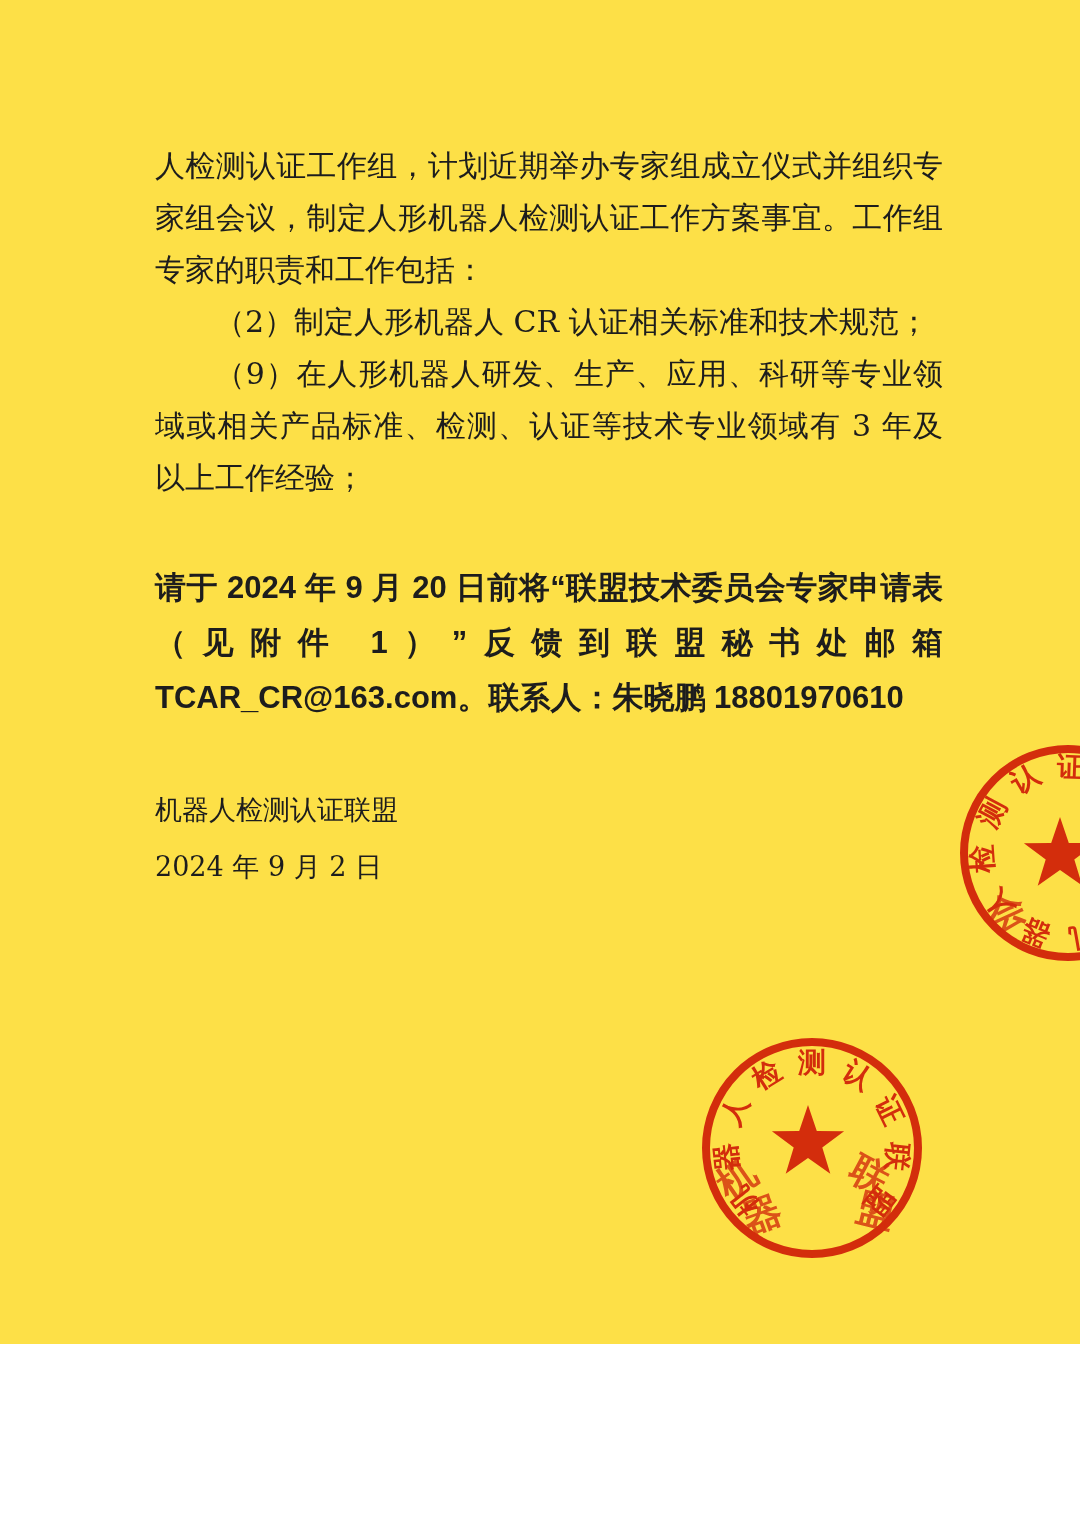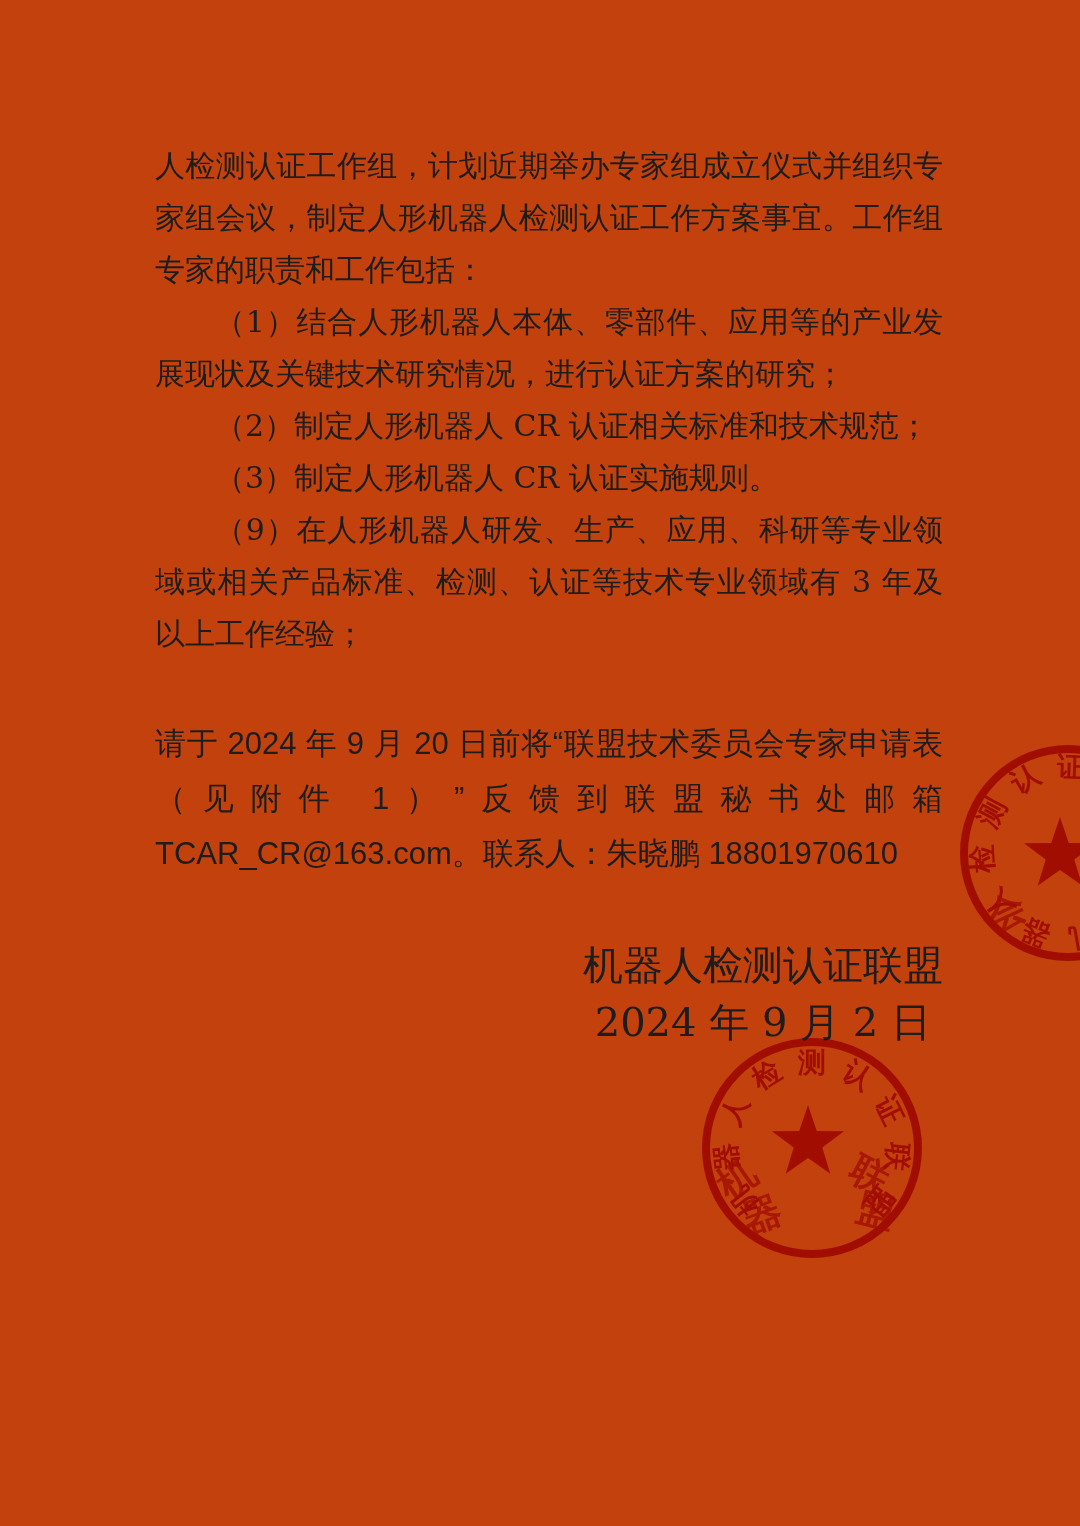--- a/index.html
+++ b/index.html
@@ -1,47 +1,47 @@
 <!DOCTYPE html>
 <html><head>
 <meta charset="utf-8">
 <style>
   html, body { margin: 0; padding: 0; }
   .page {
     position: relative;
     width: 1080px;
-    height: 1526px;
-    background: #c2410c;
+    height: 1344px;
+    background: #fde047;
     overflow: hidden;
     font-family: "DejaVu Serif", "Liberation Serif", serif;
   }
   .doc {
     position: absolute;
     left: 155px;
     top: 140px;
     width: 788px;
     color: #1d1d1d;
     font-size: 30px;
     line-height: 52px;
     text-align: justify;
     z-index: 2;
   }
   .doc p { margin: 0; }
   .doc p.indent { text-indent: 2em; }
   .request {
     margin-top: 56px !important;
     font-family: "Liberation Sans", "DejaVu Sans", sans-serif;
-    font-weight: normal;
+    font-weight: bold;
     font-size: 31px;
     line-height: 55px;
   }
   .signature {
     margin-top: 56px;
-    text-align: right;
-    font-size: 40px;
+    text-align: left;
+    font-size: 27px;
     line-height: 57px;
   }
   .signature .sig-date { margin-right: 12px; }
   .seal {
     position: absolute;
     z-index: 1;
     mix-blend-mode: multiply;
     opacity: 0.95;
   }
   .seal-main { left: 692px; top: 1028px; }
@@ -53,23 +53,21 @@
   .ring-char { font-size: 28px; }
   .ghost-char { font-size: 38px; font-weight: bold; opacity: 0.8; }
 </style>
 </head>
 <body>
 
 <div class="page">
 
   <div class="doc">
     <p>人检测认证工作组，计划近期举办专家组成立仪式并组织专家组会议，制定人形机器人检测认证工作方案事宜。工作组专家的职责和工作包括：</p>
-    <p class="indent">（1）结合人形机器人本体、零部件、应用等的产业发展现状及关键技术研究情况，进行认证方案的研究；</p>
     <p class="indent">（2）制定人形机器人 CR 认证相关标准和技术规范；</p>
-    <p class="indent">（3）制定人形机器人 CR 认证实施规则。</p>
     <p class="indent">（9）在人形机器人研发、生产、应用、科研等专业领域或相关产品标准、检测、认证等技术专业领域有 3 年及以上工作经验；</p>
 
     <p class="request">请于 2024 年 9 月 20 日前将“联盟技术委员会专家申请表（见附件 1）”反馈到联盟秘书处邮箱 TCAR_CR@163.com。联系人：朱晓鹏 18801970610</p>
 
     <div class="signature">
       <div class="sig-org">机器人检测认证联盟</div>
       <div class="sig-date">2024 年 9 月 2 日</div>
     </div>
   </div>
 

